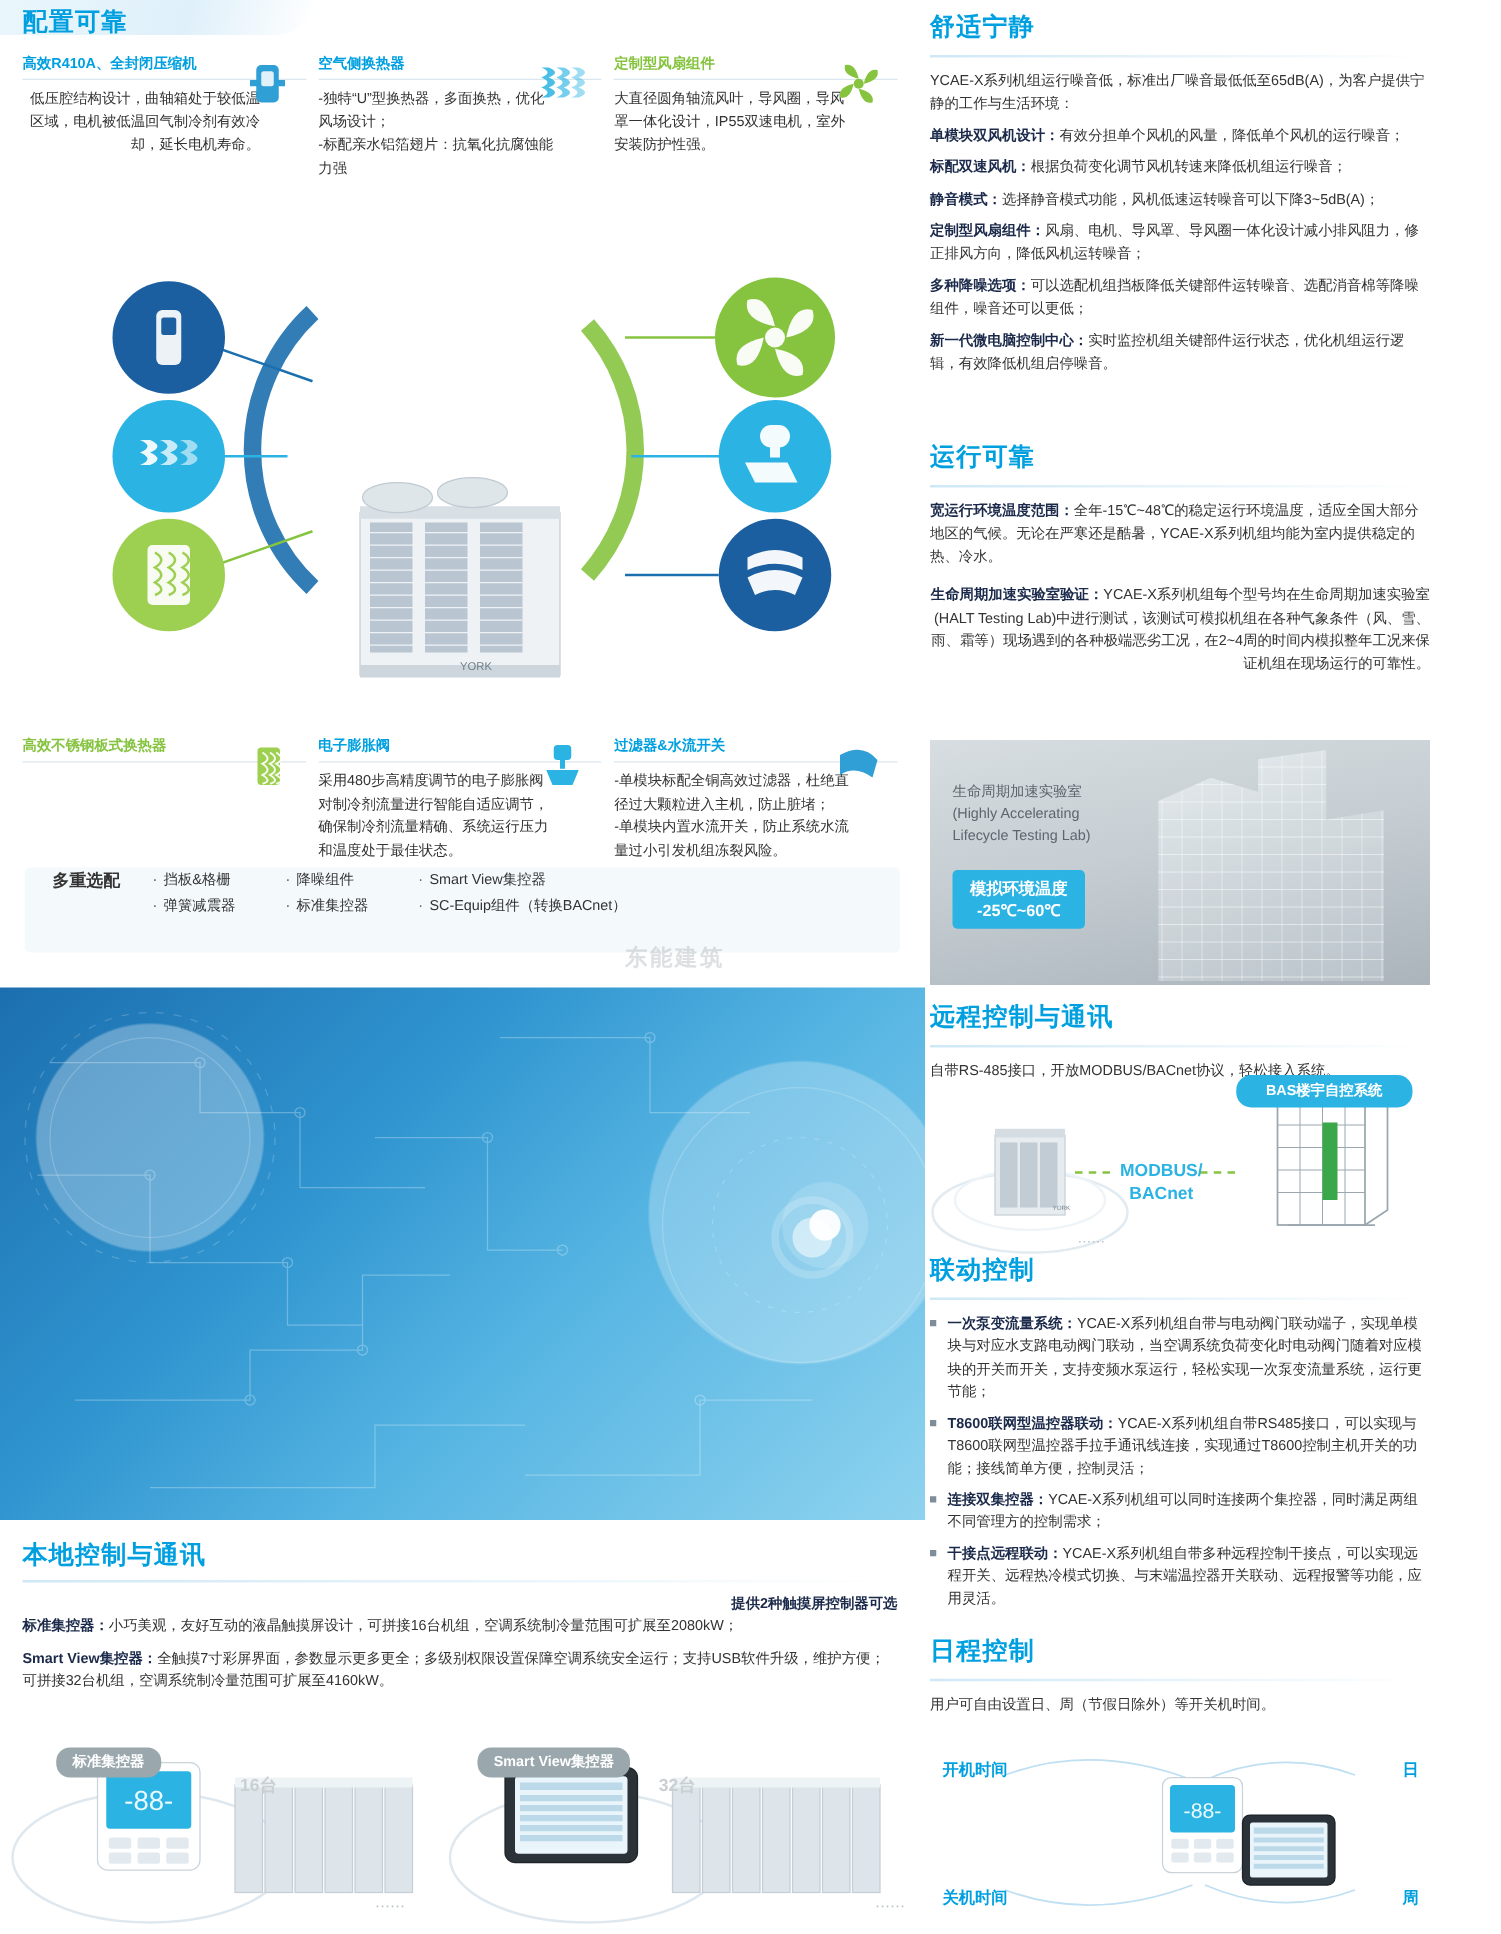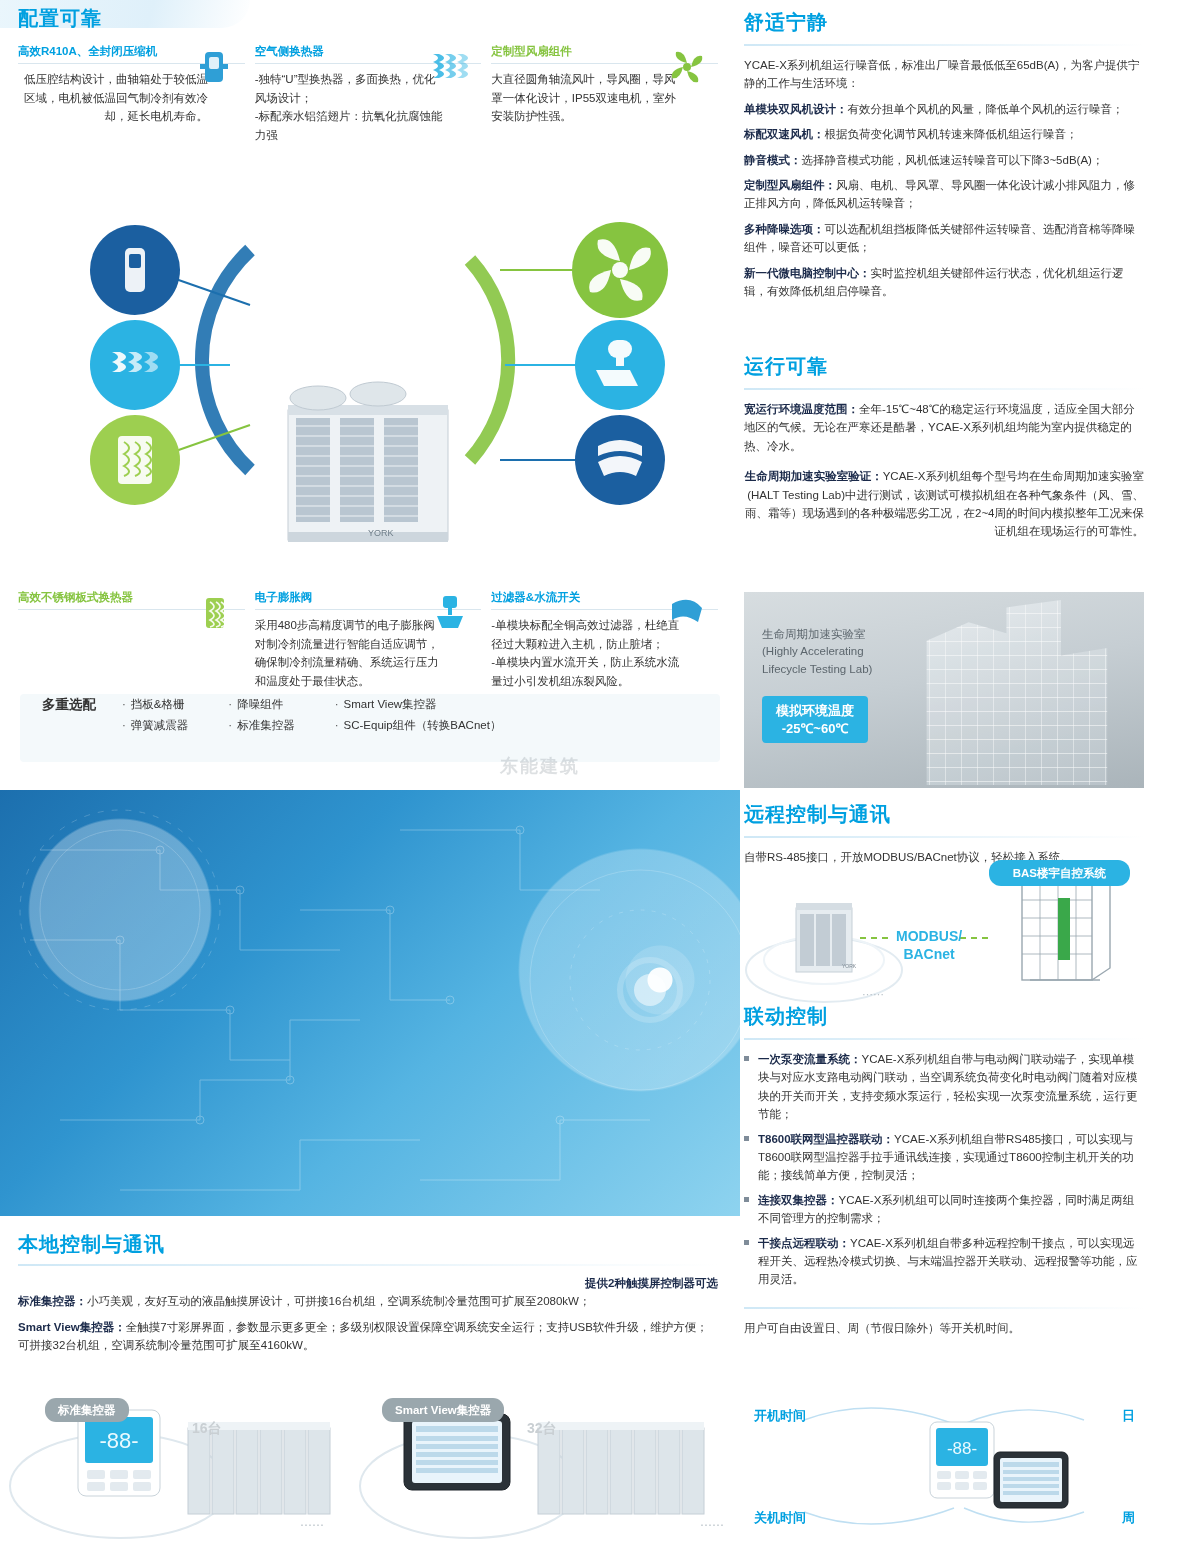--- a/index.html
+++ b/index.html
@@ -535,20 +535,21 @@
       <div class="bar"></div>
       <ul class="bullets">
         <li><span class="lbl-dark">一次泵变流量系统：</span><span>YCAE-X系列机组自带与电动阀门联动端子，实现单模块与对应水支路电动阀门联动，当空调系统负荷变化时电动阀门随着对应模块的开关而开关，支持变频水泵运行，轻松实现一次泵变流量系统，运行更节能；</span></li>
         <li><span class="lbl-dark">T8600联网型温控器联动：</span><span>YCAE-X系列机组自带RS485接口，可以实现与T8600联网型温控器手拉手通讯线连接，实现通过T8600控制主机开关的功能；接线简单方便，控制灵活；</span></li>
         <li><span class="lbl-dark">连接双集控器：</span><span>YCAE-X系列机组可以同时连接两个集控器，同时满足两组不同管理方的控制需求；</span></li>
         <li><span class="lbl-dark">干接点远程联动：</span><span>YCAE-X系列机组自带多种远程控制干接点，可以实现远程开关、远程热冷模式切换、与末端温控器开关联动、远程报警等功能，应用灵活。</span></li>
       </ul>
     </div>
 
     <div class="r-sec" style="top:1305px;">
+      <div class="sec-title">日程控制</div>
       <div class="bar"></div>
       <p>用户可自由设置日、周（节假日除外）等开关机时间。</p>
     </div>
 
     <div class="sched-img">
       <svg viewBox="0 0 400 150" width="400" height="150">
         <g fill="none" stroke="#bfdff2" stroke-width="1.4">
           <path d="M60 30 q70 -26 150 4"></path>
           <path d="M60 122 q70 26 150 -4"></path>
           <path d="M340 30 q-60 -22 -120 4"></path>

